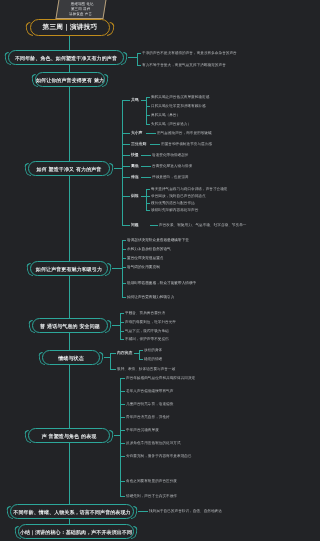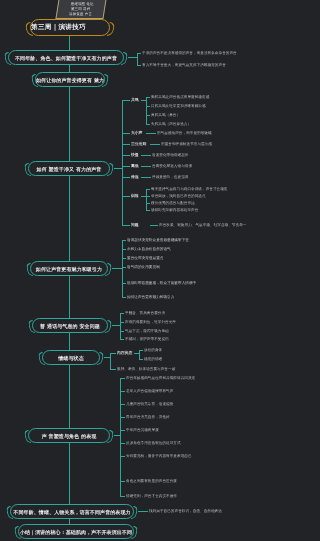--- a/index.html
+++ b/index.html
@@ -24,21 +24,21 @@
   .note span{
     font-size:3.4px;line-height:4px;color:#e4e6e8;
     white-space:nowrap;letter-spacing:.2px;transform:skewX(9deg);
   }
 
   
   .root{
     position:absolute;left:30px;top:19px;width:80px;height:17px;
     border:1.3px solid #c08c1c;border-radius:9px/9px;
     background:#232427;
-    display:flex;align-items:center;justify-content:flex-start;
+    display:flex;align-items:center;justify-content:center;
     box-sizing:border-box;
   }
   .root::before,.root::after{
     content:"";position:absolute;top:1.5px;width:5px;height:12px;
     border-top:1.3px solid #c08c1c;border-bottom:1.3px solid #c08c1c;
   }
   .root::before{left:-5px;border-left:1.3px solid #c08c1c;
     border-radius:7px 0 0 7px;transform:skewX(12deg);}
   .root::after{right:-5px;border-right:1.3px solid #c08c1c;
     border-radius:0 7px 7px 0;transform:skewX(-12deg);}

